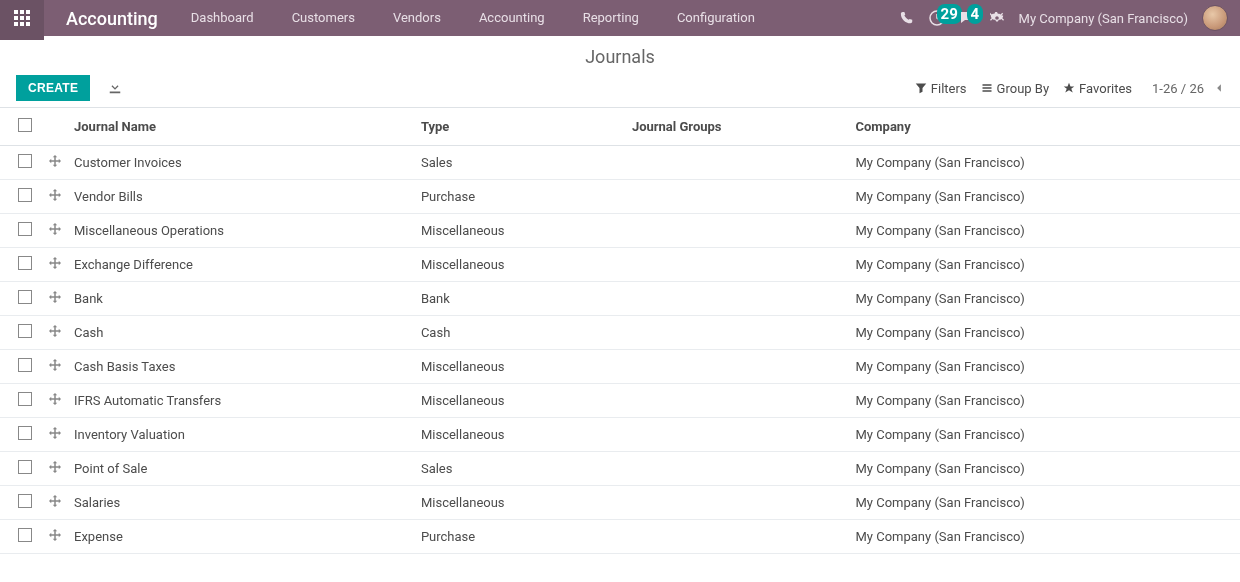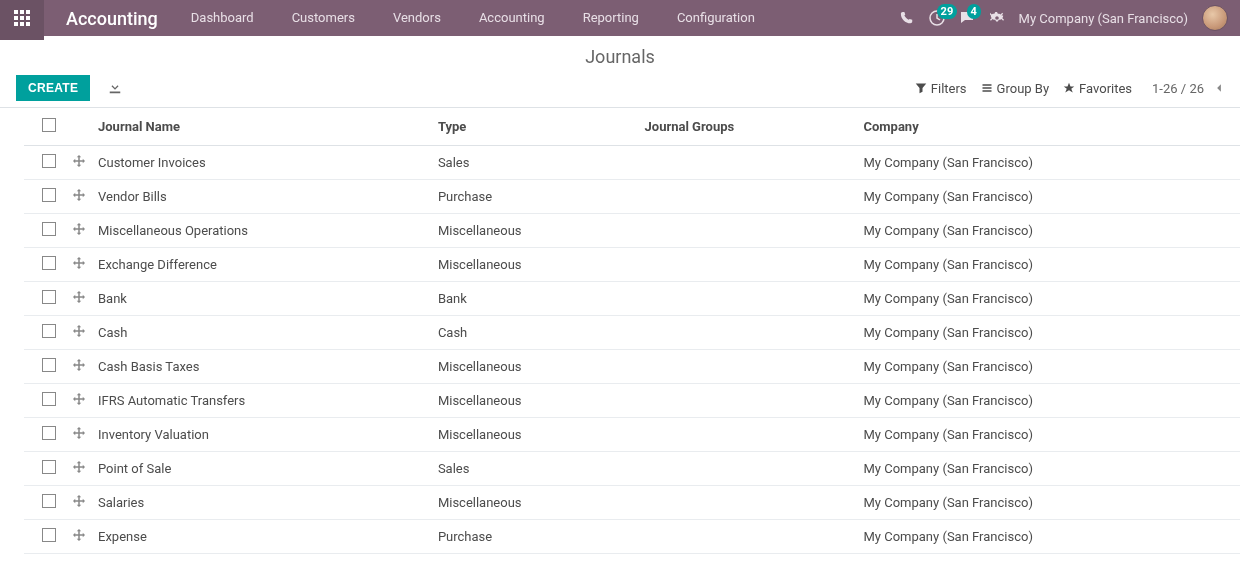--- a/index.html
+++ b/index.html
@@ -9,21 +9,21 @@
   .navbar { background: #7c5e73; height: 36px; display: flex; align-items: center; color: #fff; }
   .apps-btn { width: 44px; height: 44px; background: #6b5264; display: flex; align-items: center; justify-content: center; cursor: pointer; }
   .apps-grid { display: grid; grid-template-columns: repeat(3, 4px); grid-template-rows: repeat(3, 4px); gap: 2px; }
   .apps-grid span { background: #fff; width: 4px; height: 4px; }
   .app-title { font-size: 18px; font-weight: 500; padding: 0 22px; }
   .nav-menu { display: flex; gap: 16px; }
   .nav-item { padding: 0 11px; font-size: 13px; line-height: 44px; cursor: pointer; color: #e8dfe6; }
   .nav-right { margin-left: auto; display: flex; align-items: center; gap: 14px; padding-right: 12px; }
   .nav-icon { width: 16px; height: 16px; display: inline-flex; align-items: center; justify-content: center; cursor: pointer; position: relative; }
   .nav-icon svg { fill: #e8dfe6; }
-  .badge { position: absolute; top: -6px; left: 8px; background: #00a09d; color: #fff; font-size: 11px; font-weight: 700; padding: 1px 4px; border-radius: 8px; line-height: 1.2; }
+  .badge { position: absolute; top: -6px; left: 8px; background: #00a09d; color: #fff; font-size: 15px; font-weight: 700; padding: 1px 4px; border-radius: 8px; line-height: 1.2; }
   .company-name { font-size: 13px; color: #e8dfe6; cursor: pointer; }
   .avatar { width: 26px; height: 26px; border-radius: 50%; background: radial-gradient(circle at 40% 35%, #e8c8a8 0%, #c89878 60%, #a07858 100%); border: 1px solid #6b5264; }
   
   
   .control-panel { padding: 10px 16px 6px 16px; border-bottom: 1px solid #dee2e6; }
   .cp-top { display: flex; align-items: center; margin-bottom: 8px; flex-direction: column; }
   .breadcrumb { font-size: 18px; color: #666; }
   .search-wrap { margin-left: auto; width: 555px; }
   .search-input { width: 100%; border: none; border-bottom: 1px solid #ccc; padding: 4px 2px; font-size: 13px; outline: none; color: #5a5a5a; }
   .search-input::placeholder { color: #999; }
@@ -32,21 +32,21 @@
   .btn-create { background: #00a09d; color: #fff; border: none; padding: 6px 12px; font-size: 12px; font-weight: 600; cursor: pointer; letter-spacing: 0.3px; }
   .btn-import { color: #666; cursor: pointer; padding: 4px; }
   .cp-right { margin-left: auto; display: flex; align-items: center; gap: 20px; }
   .search-opts { display: flex; gap: 14px; }
   .search-opt { display: flex; align-items: center; gap: 4px; color: #4c4c4c; font-size: 13px; cursor: pointer; }
   .search-opt svg { width: 12px; height: 12px; fill: #4c4c4c; }
   .pager { display: flex; align-items: center; gap: 10px; color: #666; font-size: 13px; }
   .pager-arrow { cursor: pointer; color: #888; }
   
   
-  .list-wrap { padding: 0; margin-left: 24px; }
+  .list-wrap { padding: 0; }
   table { width: 100%; border-collapse: collapse; }
   thead th { text-align: left; font-weight: 700; font-size: 13px; color: #4c4c4c; padding: 10px 8px; border-bottom: 1px solid #dee2e6; background: #fff; }
   thead th:first-child { width: 40px; padding-left: 18px; }
   thead th.col-handle { width: 30px; }
   thead th.col-name { padding-left: 4px; }
   tbody td { padding: 8px 8px; border-bottom: 1px solid #e9ecef; font-size: 13px; color: #4c4c4c; vertical-align: middle; }
   tbody td:first-child { width: 40px; padding-left: 18px; }
   tbody td.cell-handle { width: 30px; color: #999; text-align: center; }
   tbody td.cell-name { padding-left: 4px; }
   .checkbox { width: 14px; height: 14px; border: 1.5px solid #888; display: inline-block; cursor: pointer; }

